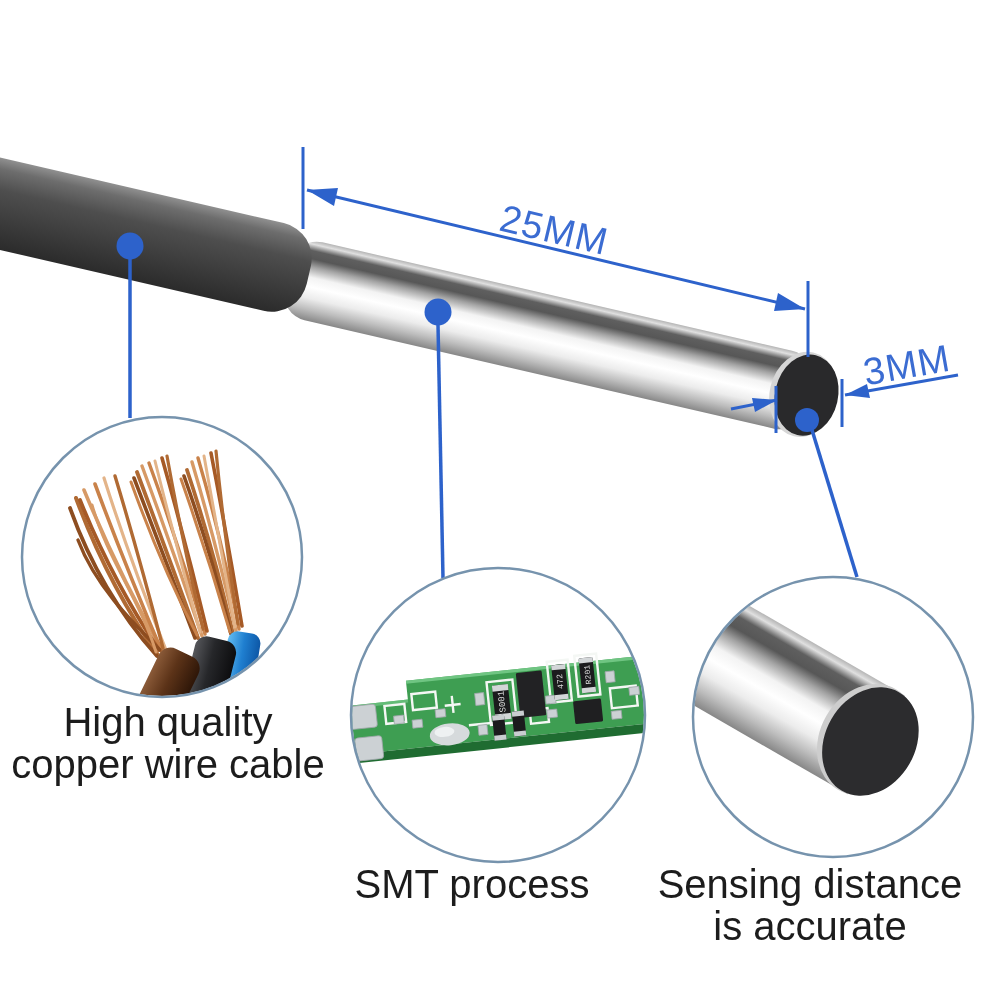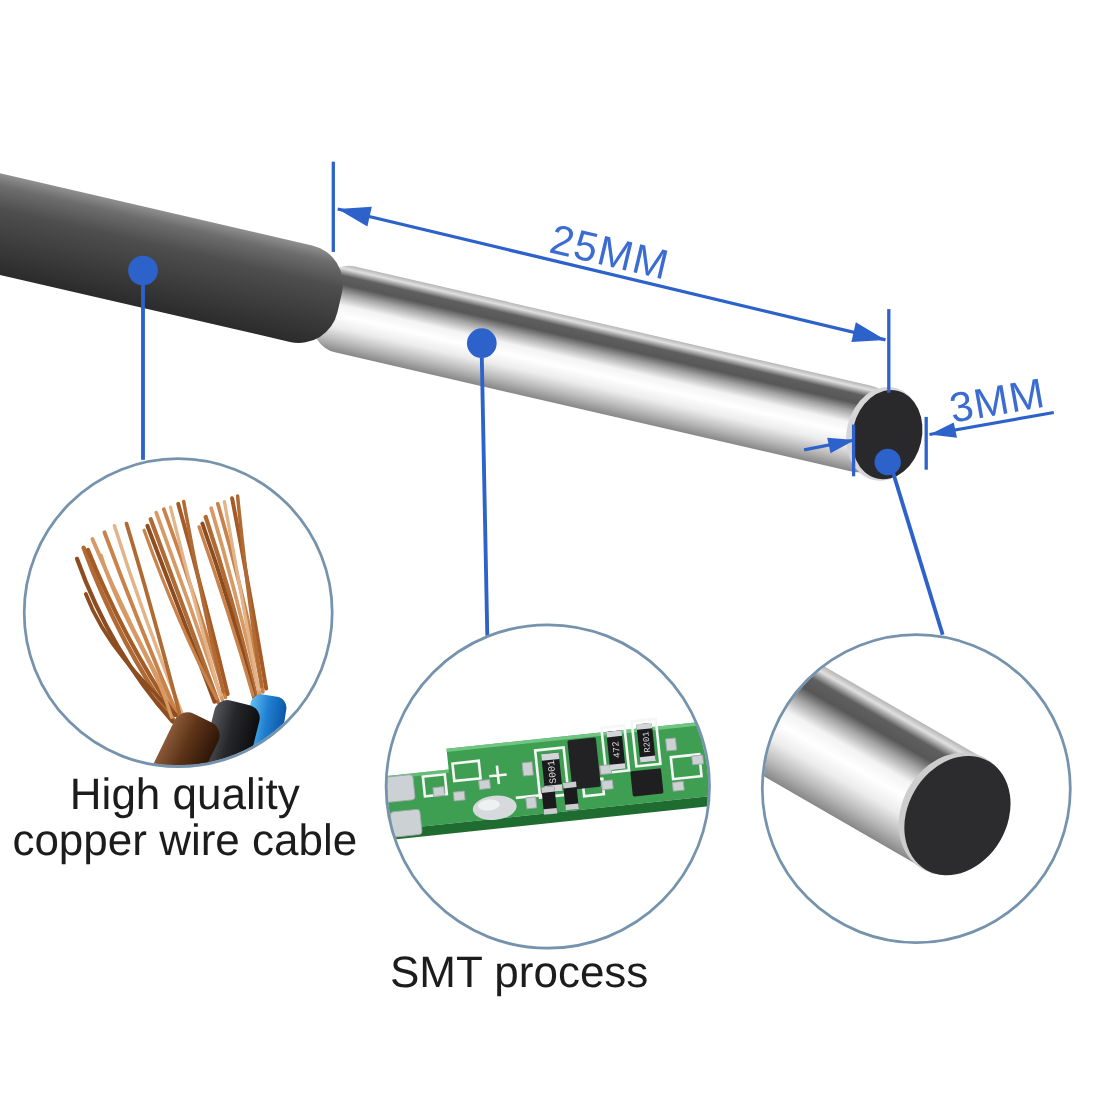--- a/index.html
+++ b/index.html
@@ -228,15 +228,17 @@
   <div class="dim-label dia">3MM</div>
 
   <div class="caption cap-copper">
     <div class="cap-line">High quality</div>
     <div class="cap-line">copper wire cable</div>
   </div>
   <div class="caption cap-pcb">
     <div class="cap-line">SMT process</div>
   </div>
   <div class="caption cap-tip">
+    <div class="cap-line">Sensing distance</div>
+    <div class="cap-line">is accurate</div>
   </div>
 
 </div>
 
 </body></html>

